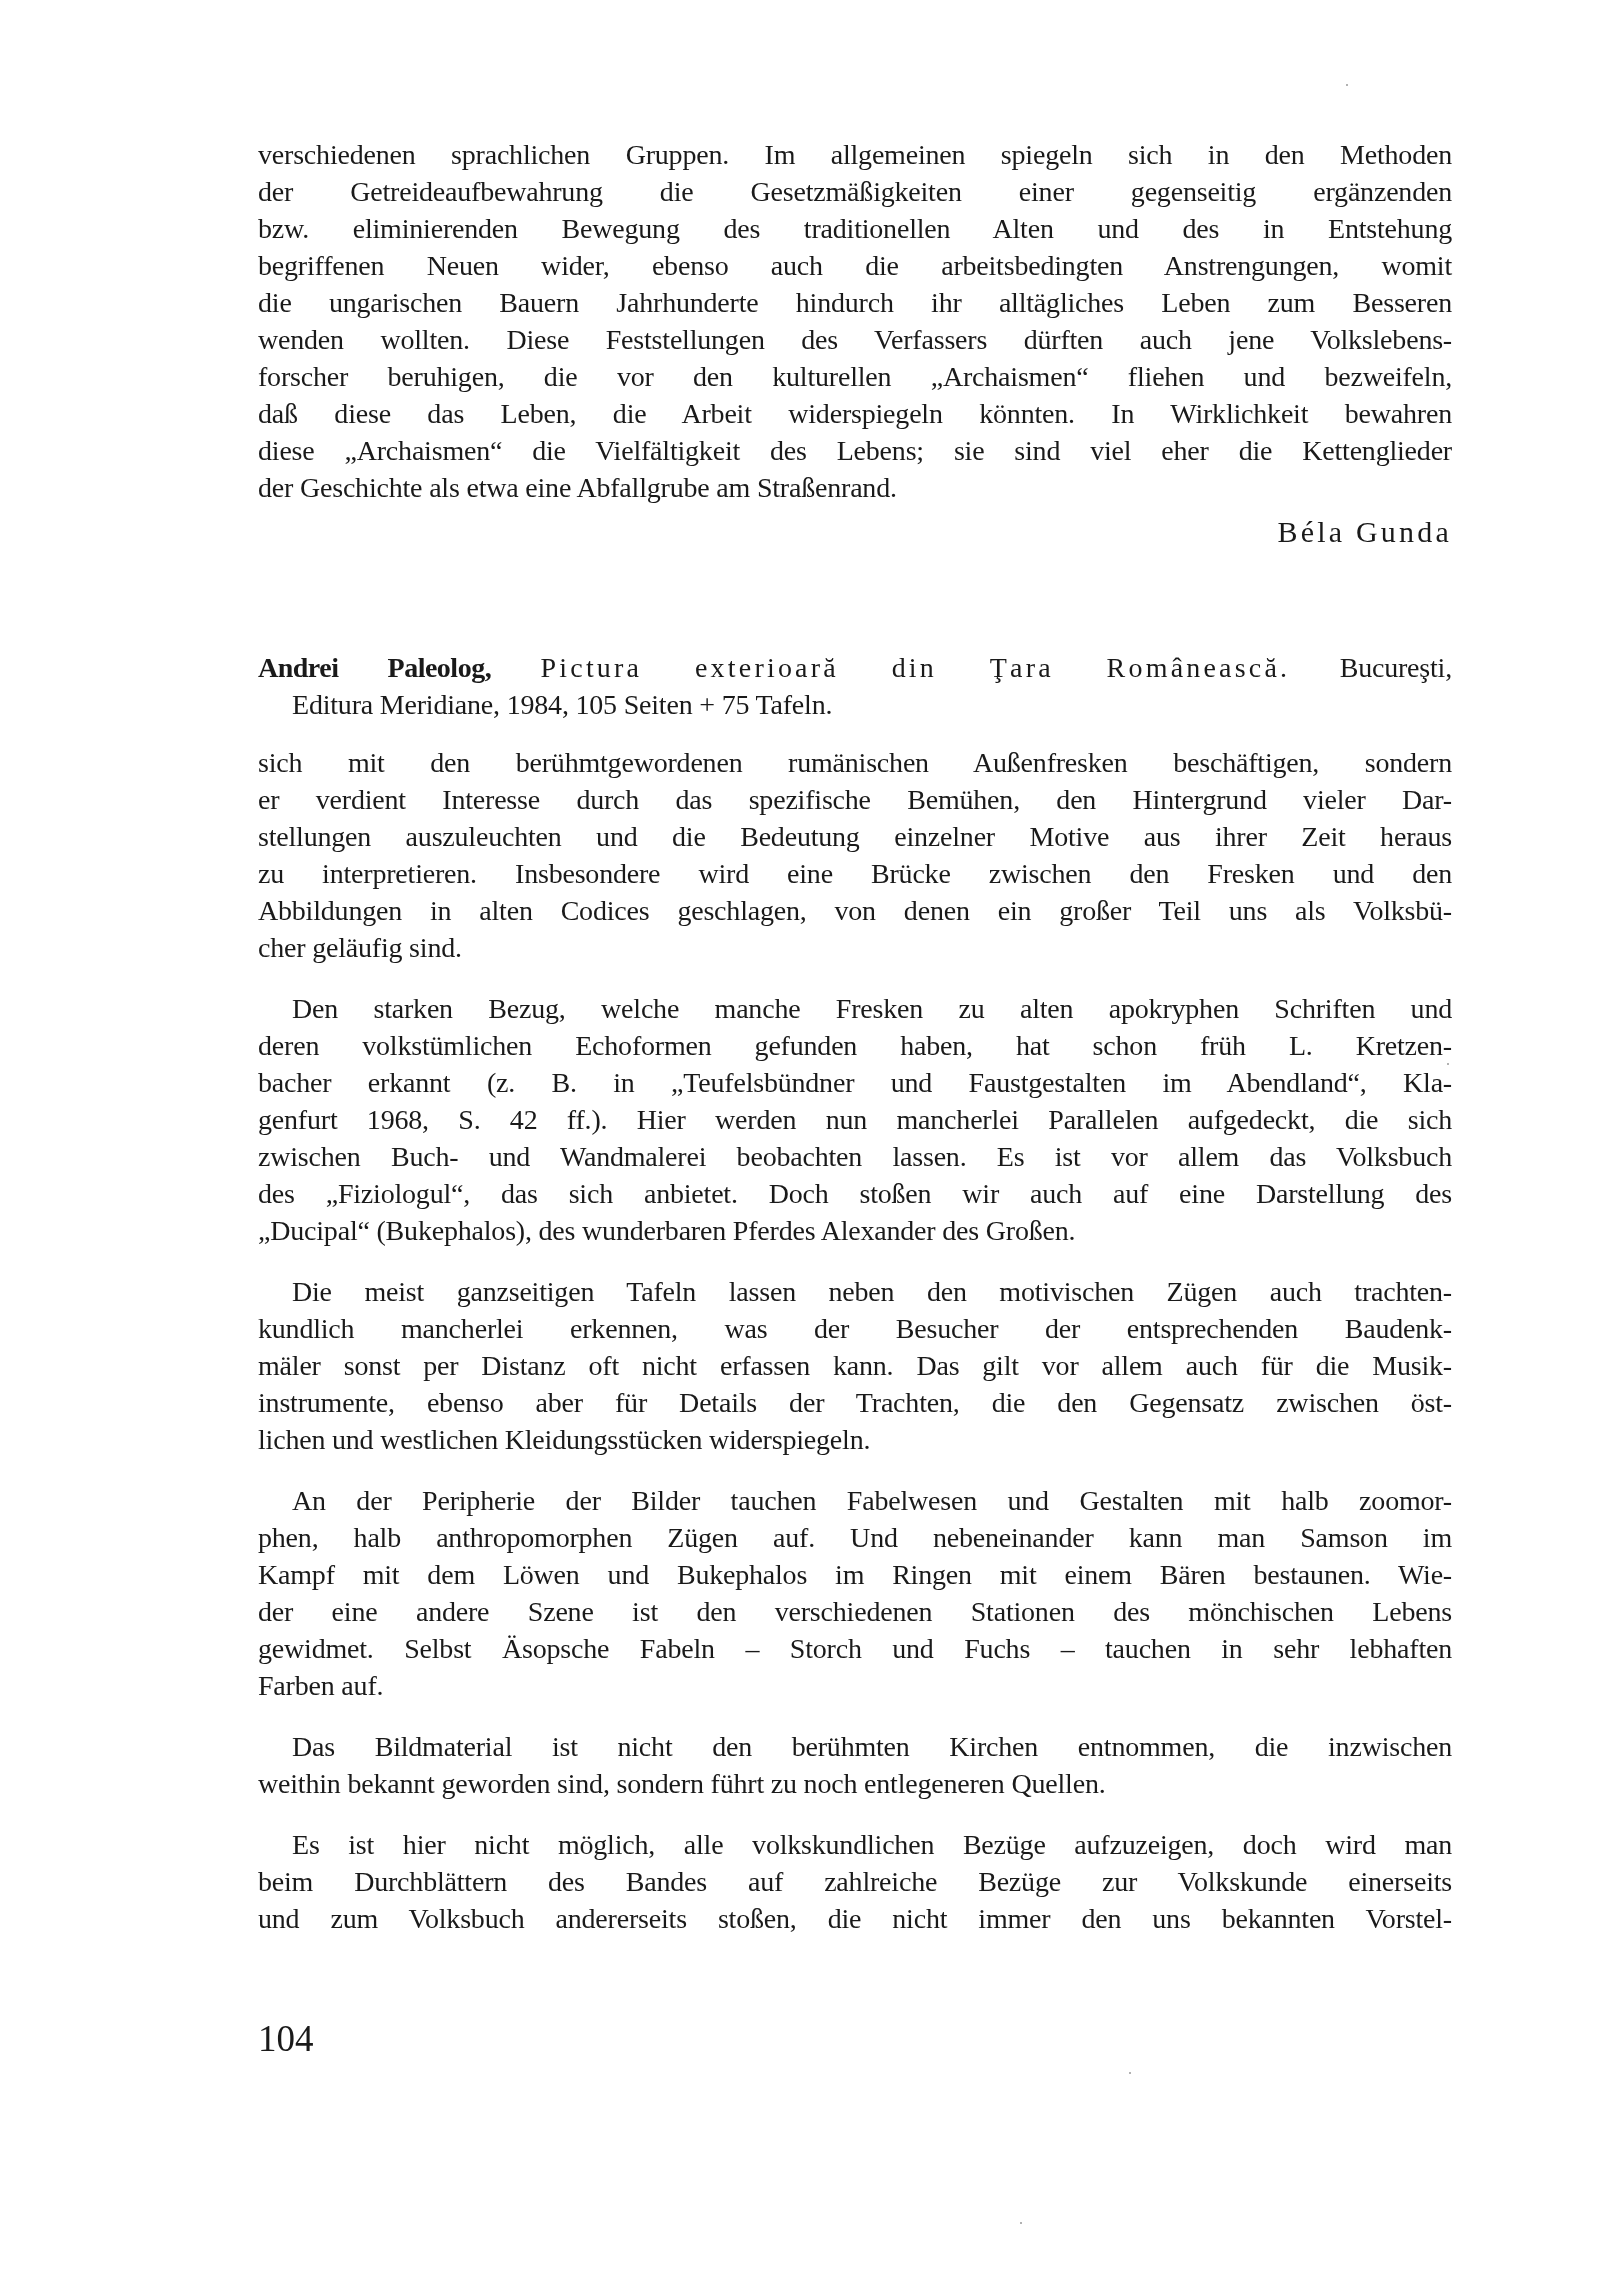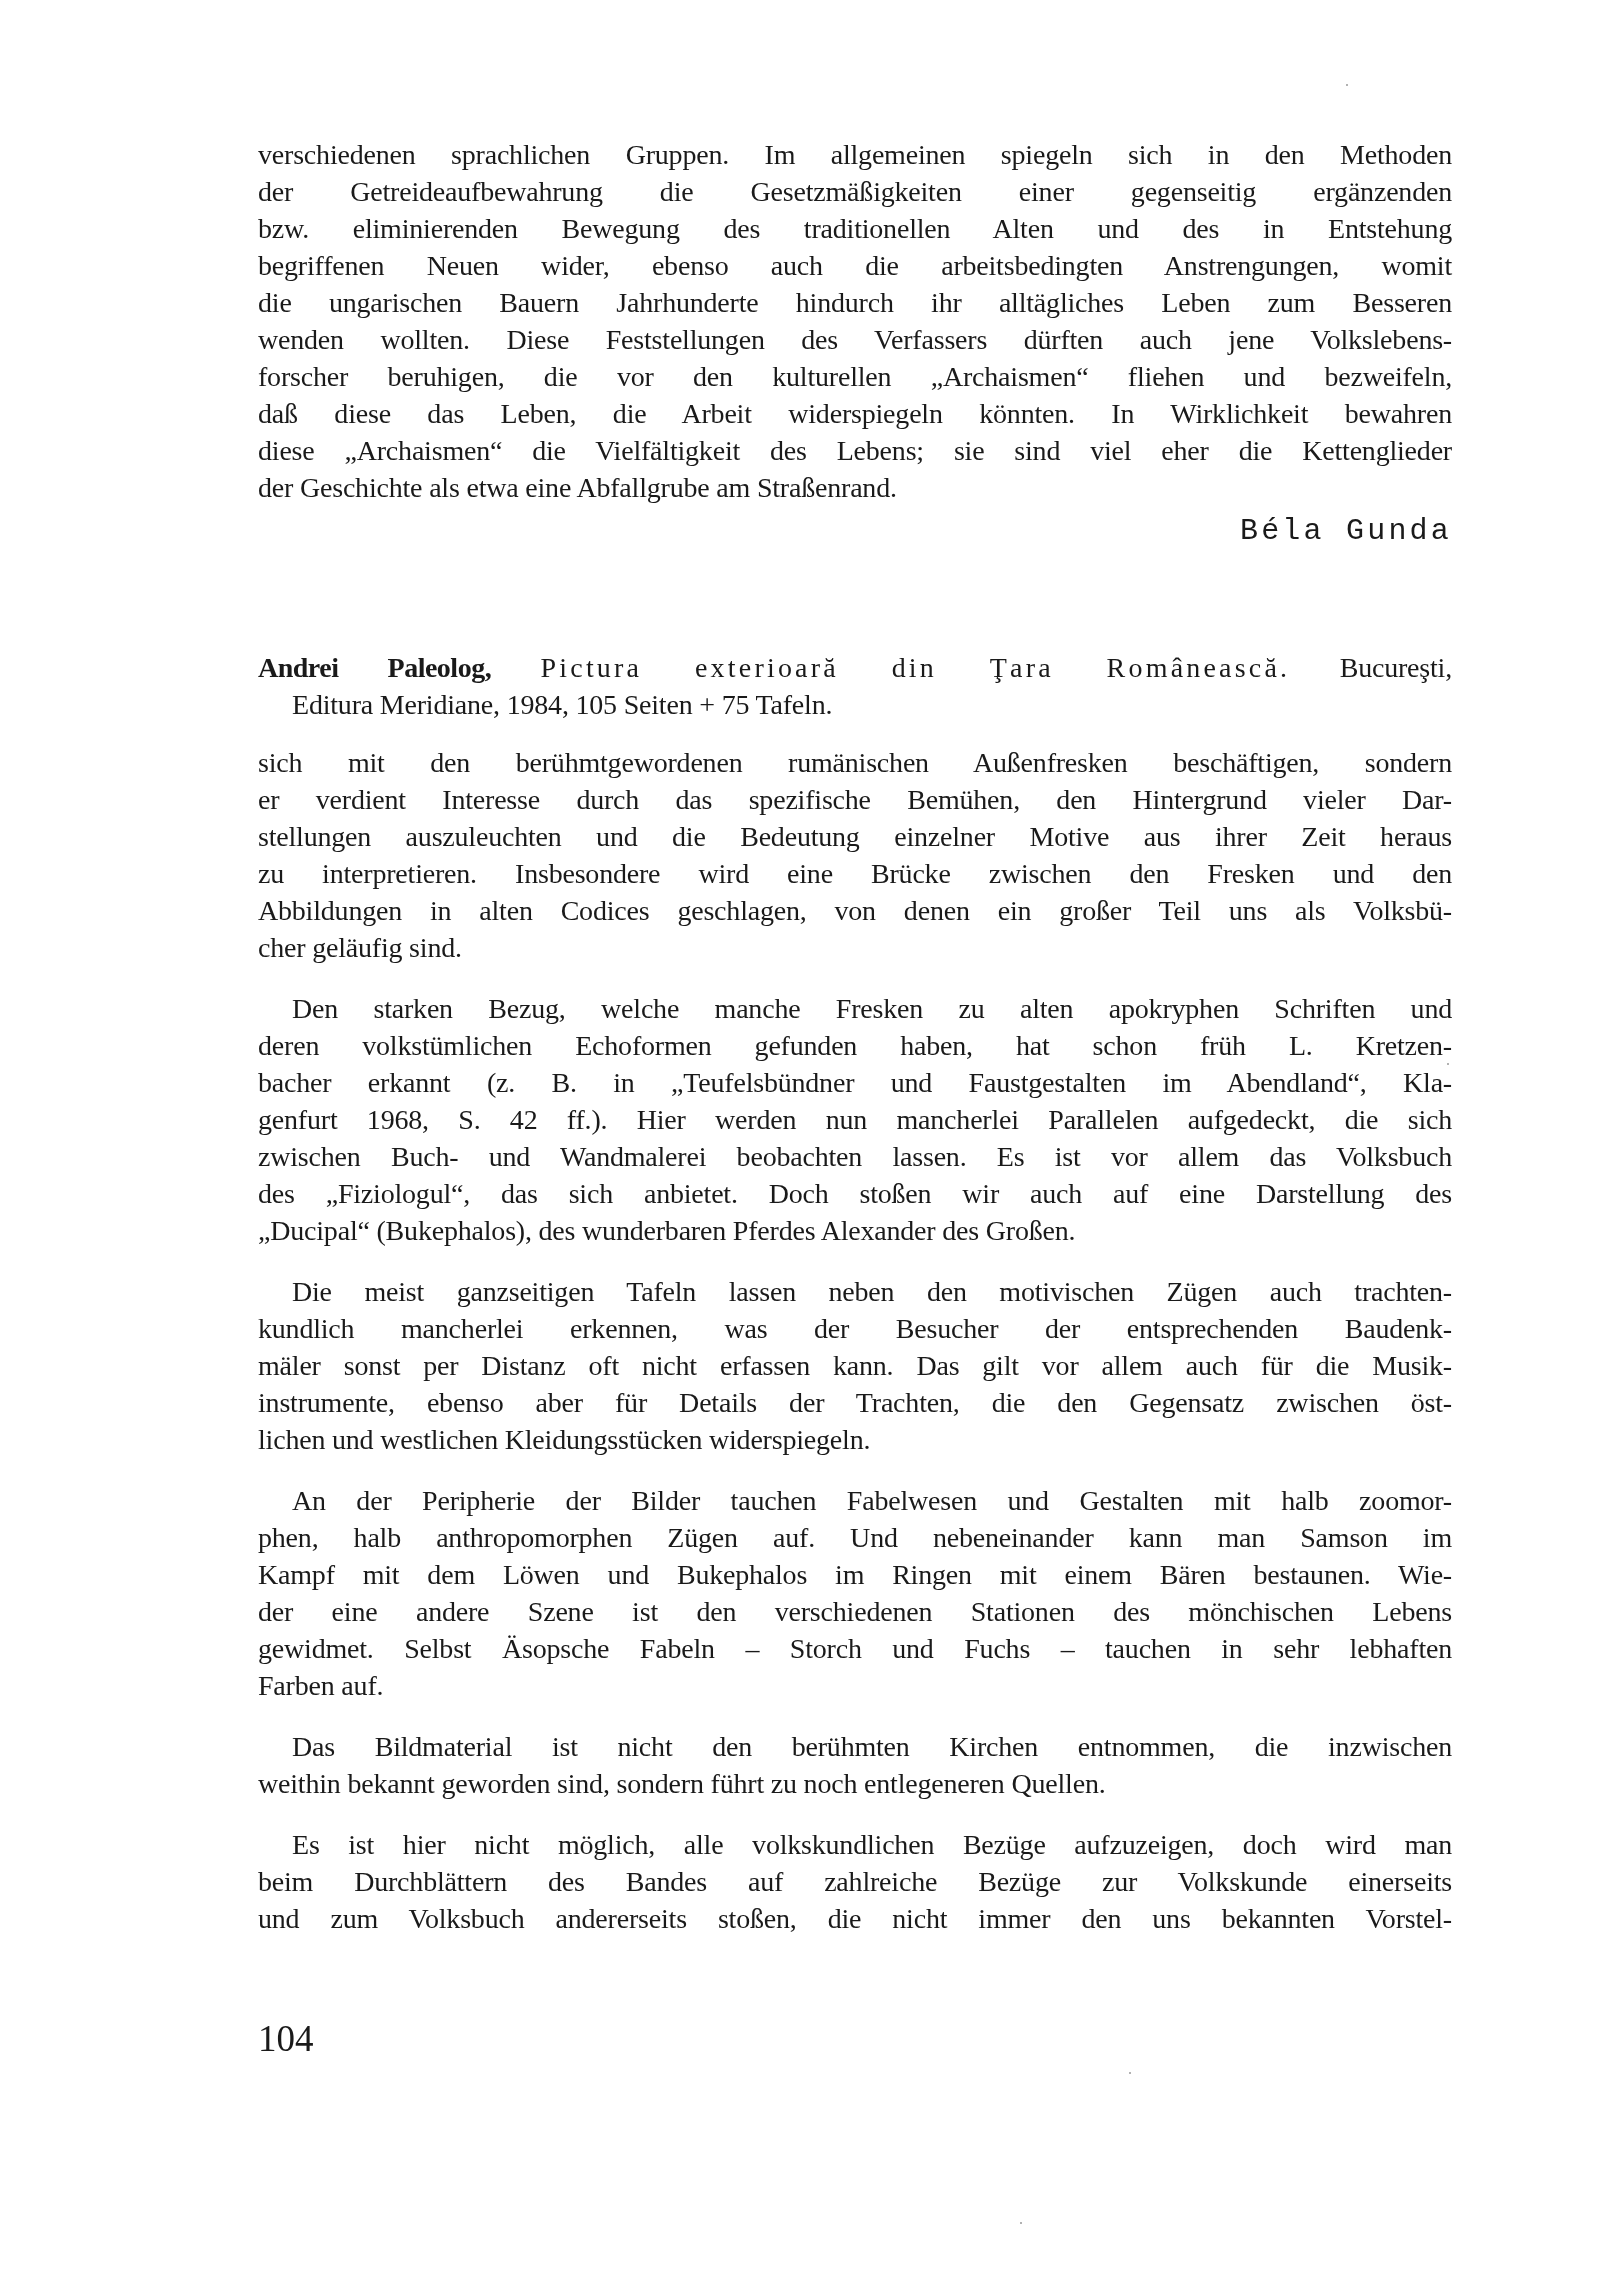--- a/index.html
+++ b/index.html
@@ -43,21 +43,20 @@
   }
   .para {
     margin-bottom: 24px;
   }
   .signature {
     text-align: right;
     font-size: 30px;
     line-height: 37px;
     letter-spacing: 3.2px;
     margin-top: 6.5px;
-    font-family: Liberation Mono, monospace;
   }
   .review-head {
     margin-top: 99px;
     margin-bottom: 21px;
   }
   .author {
     font-weight: bold;
     letter-spacing: -0.5px;
   }
   .spaced {

